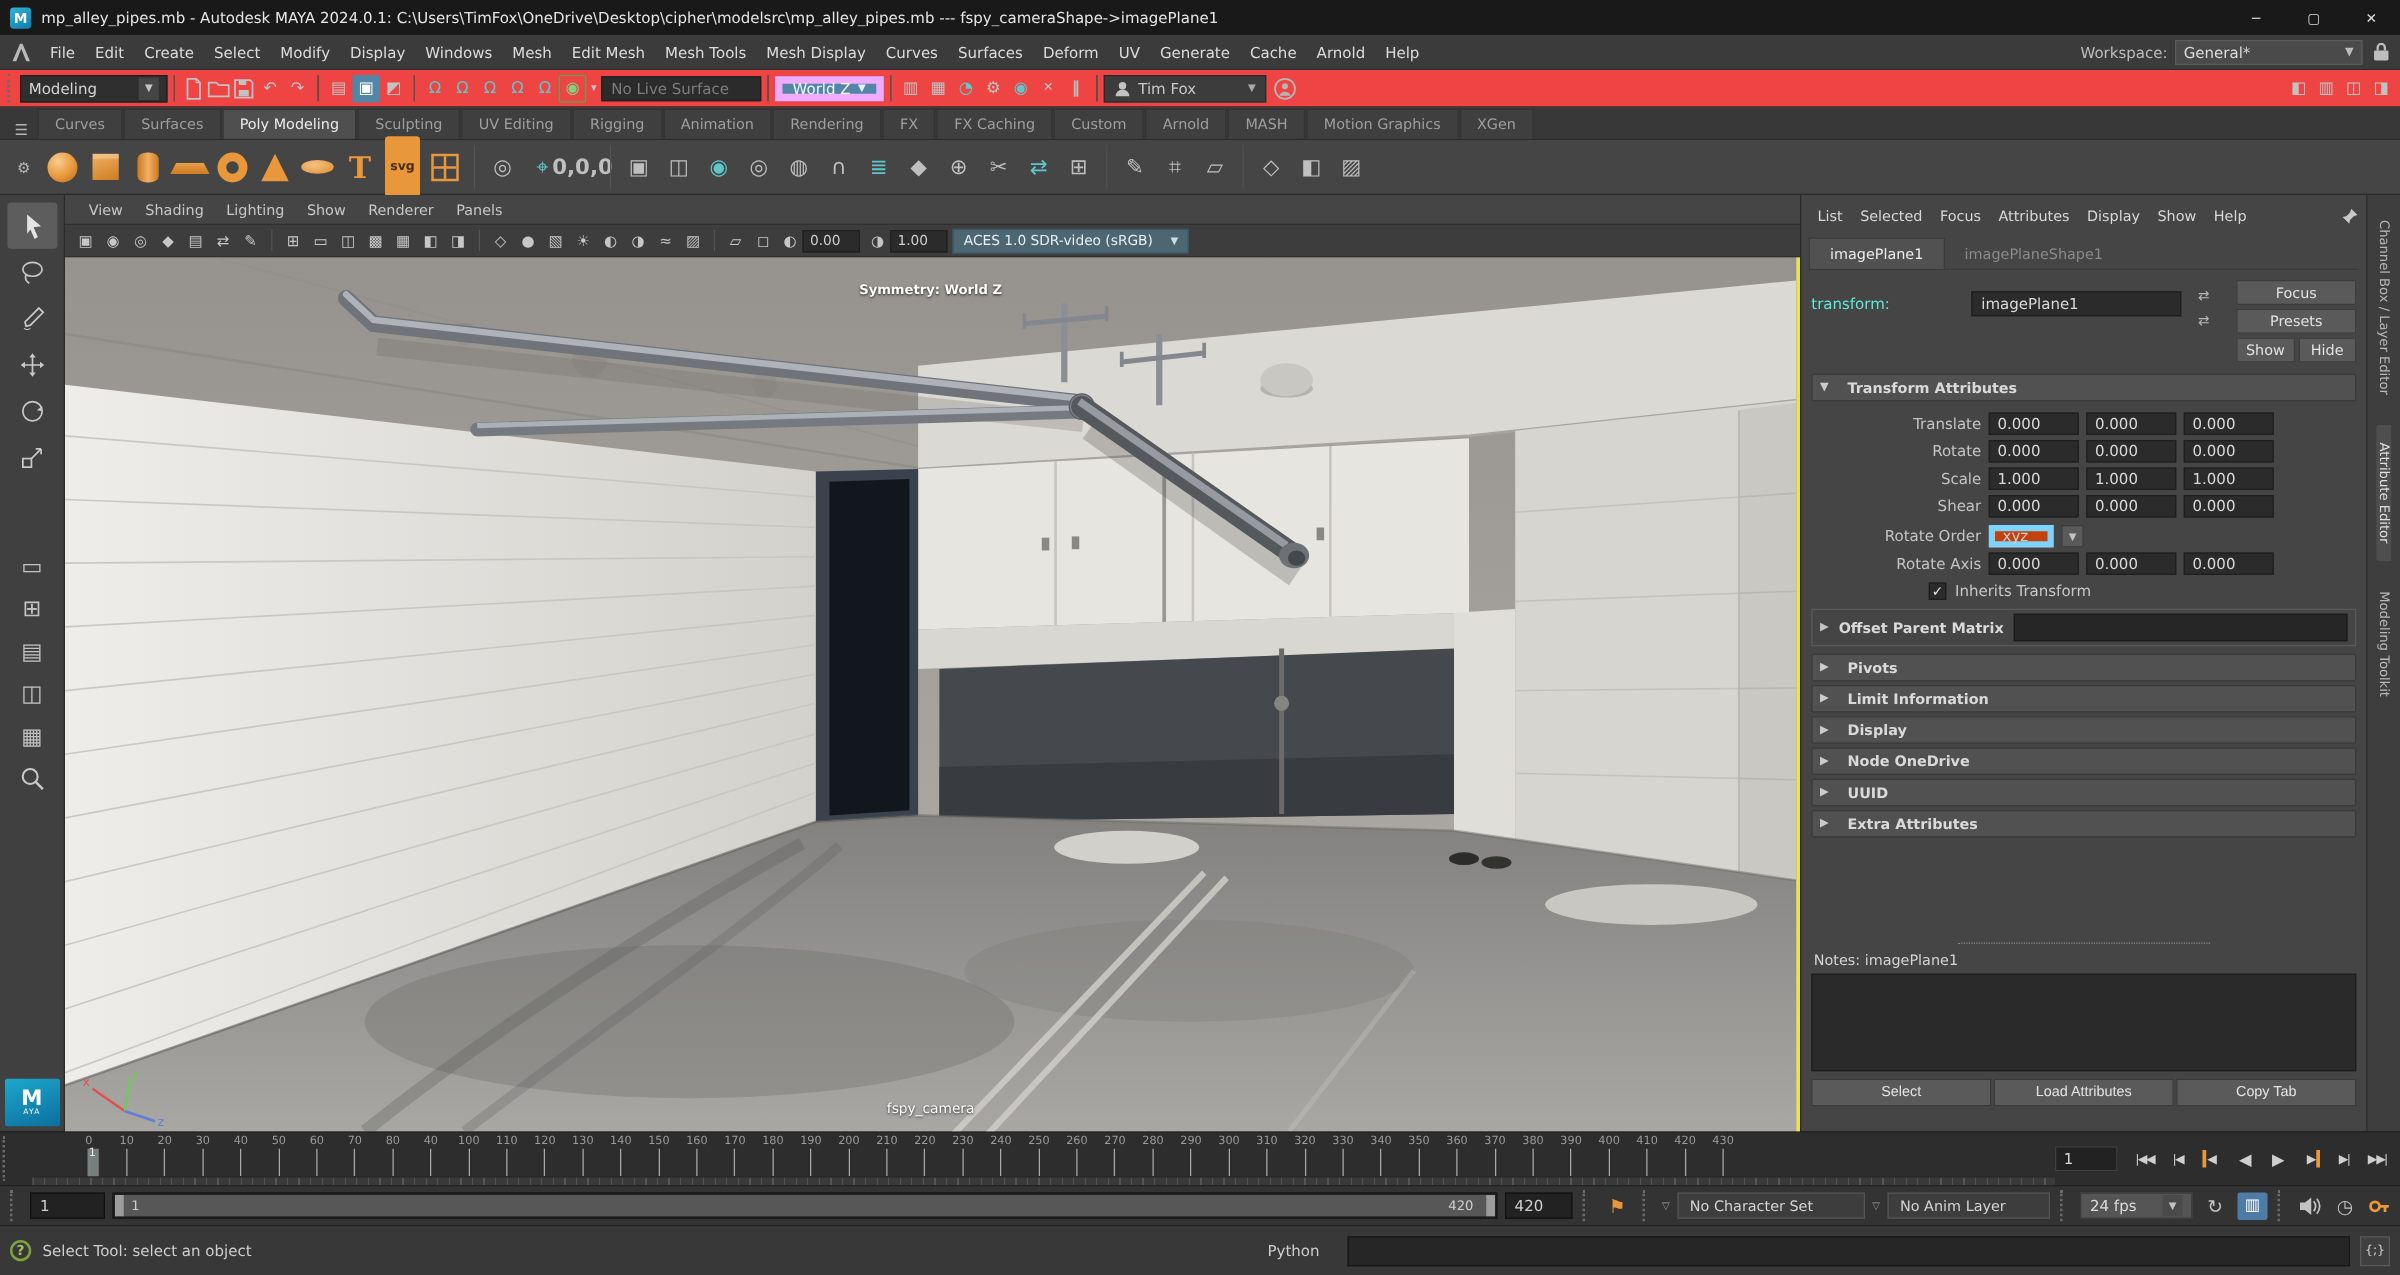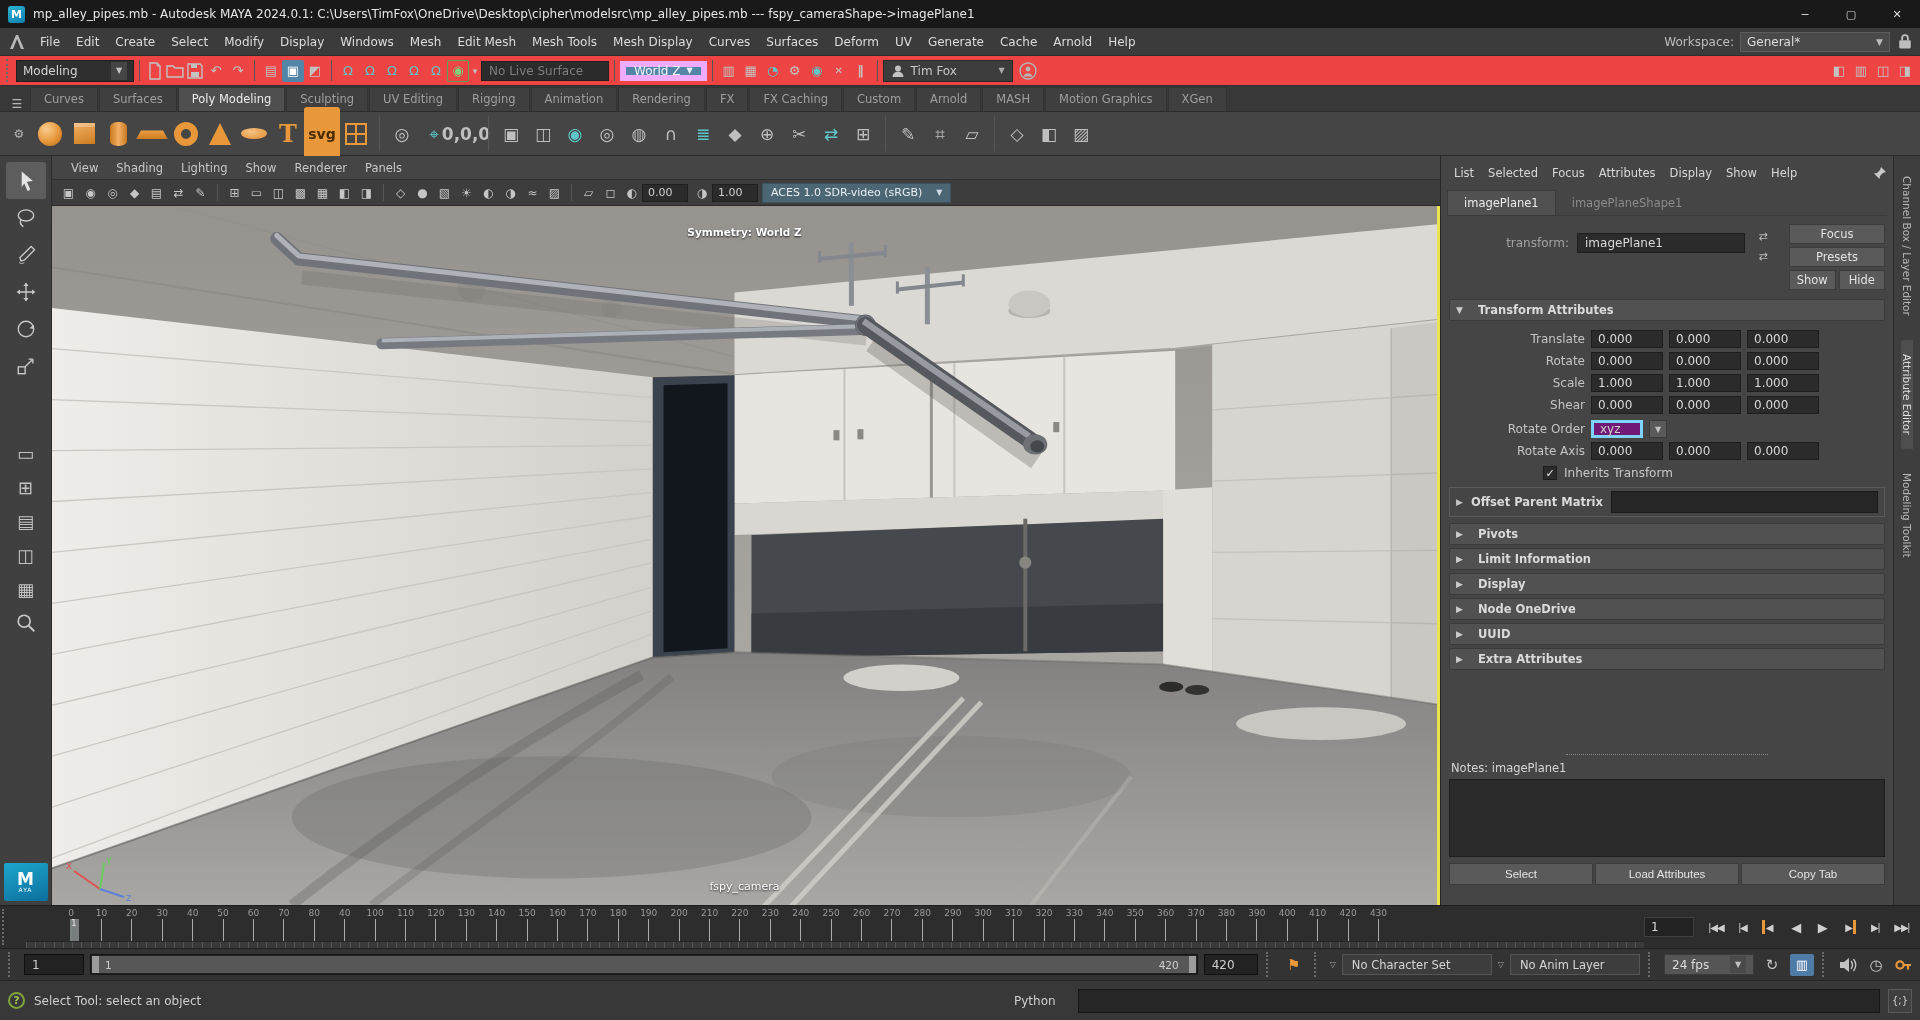--- a/index.html
+++ b/index.html
@@ -50,21 +50,21 @@
   .shelficons{height:44px;background:#454545;border-bottom:1px solid #2a2a2a;display:flex;align-items:center;padding:0 6px;gap:2px}
   .shp{width:32px;height:34px;display:flex;align-items:center;justify-content:center}
   .o-sphere{width:24px;height:24px;border-radius:50%;background:radial-gradient(circle at 35% 30%,#f8cd90,#e8973a 55%,#b06a1c)}
   .o-cube{width:21px;height:21px;background:linear-gradient(160deg,#f2b066,#cd7d20);box-shadow:inset 0 4px 0 rgba(255,255,255,.25)}
   .o-cyl{width:17px;height:24px;border-radius:8px/5px;background:linear-gradient(90deg,#c9791e,#f2b066,#c9791e)}
   .o-plane{width:26px;height:16px;background:linear-gradient(#eda04d,#cf7d20);transform:perspective(40px) rotateX(58deg)}
   .o-torus{width:24px;height:24px;border-radius:50%;border:7px solid #e8973a}
   .o-cone{width:0;height:0;border-left:11px solid transparent;border-right:11px solid transparent;border-bottom:22px solid #e8973a}
   .o-disc{width:26px;height:11px;border-radius:50%;background:radial-gradient(ellipse at 40% 35%,#f5c285,#df8d2e)}
   .o-type{color:#e8973a;font-size:24px;font-weight:bold;font-family:"DejaVu Serif",serif}
-  .o-svg{background:#e8973a;color:#4a2c00;font-size:14px;font-weight:bold;padding:19px 4px;border-radius:3px}
+  .o-svg{background:#e8973a;color:#4a2c00;font-size:10px;font-weight:bold;padding:19px 4px;border-radius:3px}
   .o-grid{width:22px;height:22px;border:2px solid #e8973a;background:
     linear-gradient(#e8973a,#e8973a) 50% 0/2px 100% no-repeat,
     linear-gradient(#e8973a,#e8973a) 0 50%/100% 2px no-repeat}
   .gi.sh{width:30px;height:34px;font-size:17px;color:#bfbfbf}
   .zzz{color:#5fc6ca;font-size:8px;font-weight:bold;letter-spacing:0}
   
   .main{flex:1;display:flex;min-height:0}
   .toolbox{width:52px;background:#404040;border-right:1px solid #2b2b2b;display:flex;flex-direction:column;align-items:center;padding-top:6px}
   .tool{width:40px;height:37px;display:flex;align-items:center;justify-content:center;border-radius:3px}
   .tool.active{background:#5d5d5d}
@@ -92,37 +92,37 @@
   .axis{position:absolute;left:8px;bottom:2px}
   
   .ae{width:453px;background:#454545;border-left:1px solid #282828;display:flex;flex-direction:column;padding:4px 6px 20px 6px}
   .aemenus{display:flex;align-items:center;height:26px;color:#d8d8d8}
   .aemenus .mi{padding:0 7px;font-size:11.5px}
   .aetabs{display:flex;align-items:flex-end;height:30px;border-bottom:1px solid #3a3a3a}
   .aetab{padding:5px 16px;font-size:11.5px}
   .aetab.active{background:#515151;color:#ececec;border:1px solid #3a3a3a;border-bottom:none}
   .aetab.dim{color:#8b8b8b}
   .aehead{display:flex;padding:8px 2px 6px;gap:8px}
-  .t-label{width:120px;text-align:right;color:#a3a3a3;padding-top:12px}
+  .t-label{width:120px;text-align:left;color:#5eead4;padding-top:12px}
   .t-field{width:168px;height:20px;background:#2b2b2b;border:1px solid #1e1e1e;color:#d9d9d9;display:flex;align-items:center;padding:0 7px;margin-top:9px}
   .swap{display:flex;flex-direction:column;gap:4px;padding-top:4px}
   .swap .gi{width:20px;height:16px;font-size:11px;color:#b8b8b8}
   .aebtns{margin-left:auto;display:flex;flex-direction:column;gap:3px;width:96px}
   .aebtn{height:20px;background:#5a5a5a;border:1px solid #3c3c3c;color:#e2e2e2;font-size:11.5px;display:flex;align-items:center;justify-content:center}
   .sh-row{display:flex;gap:3px}
   .sh-row .aebtn{flex:1}
   .sect{height:22px;background:#515151;border:1px solid #3a3a3a;border-radius:2px;display:flex;align-items:center;margin:3px 2px;padding:0 6px;gap:10px}
   .sect .tri{font-size:9px;color:#ccc;width:12px}
   .sect .tri::before{content:attr(data-glyph)}
   .sttl{font-weight:bold;color:#dadada;font-size:11.5px}
   .arows{padding:4px 0 2px}
   .arow{display:flex;align-items:center;height:22px;gap:6px}
   .albl{width:138px;text-align:right;color:#c4c4c4}
   .afld{width:72px;height:18px;background:#2b2b2b;border:1px solid #1e1e1e;color:#d9d9d9;display:flex;align-items:center;padding:0 6px}
-  .ro-box{width:52px;height:18px;background:#701a75;border:3px solid #7dd3fc;color:#cfcfcf;display:flex;align-items:center;padding:0 6px}
+  .ro-box{width:52px;height:18px;background:#c2410c;border:5px solid #7dd3fc;color:#cfcfcf;display:flex;align-items:center;padding:0 6px}
   .ro-dd{width:18px;height:18px;background:#5a5a5a;border:1px solid #3a3a3a;font-size:8px}
   .cbrow{display:flex;align-items:center;height:22px;gap:7px;padding-left:96px}
   .cb{width:14px;height:14px;background:#2b2b2b;border:1px solid #1c1c1c;color:#e8e8e8;font-size:11px;display:flex;align-items:center;justify-content:center}
   .opm{height:30px;border:1px solid #5a5a5a;display:flex;align-items:center;margin:3px 2px;padding:0 6px;gap:8px}
   .opm-field{flex:1;height:22px;background:#262626;border:1px solid #1b1b1b}
   .dots{border-top:1px dotted #8a8a8a;width:46%;margin:2px auto 4px}
   .notes-l{color:#d5d5d5;font-weight:normal;font-size:11.5px;padding:2px 4px}
   .notes{height:78px;background:#2a2a2a;border:1px solid #1d1d1d;margin:2px 2px 6px}
   .aefoot{display:flex;gap:2px;padding:0 2px}
   .fbtn{flex:1;height:22px;background:#5a5a5a;border:1px solid #3a3a3a;color:#e4e4e4;font-size:11.5px}

